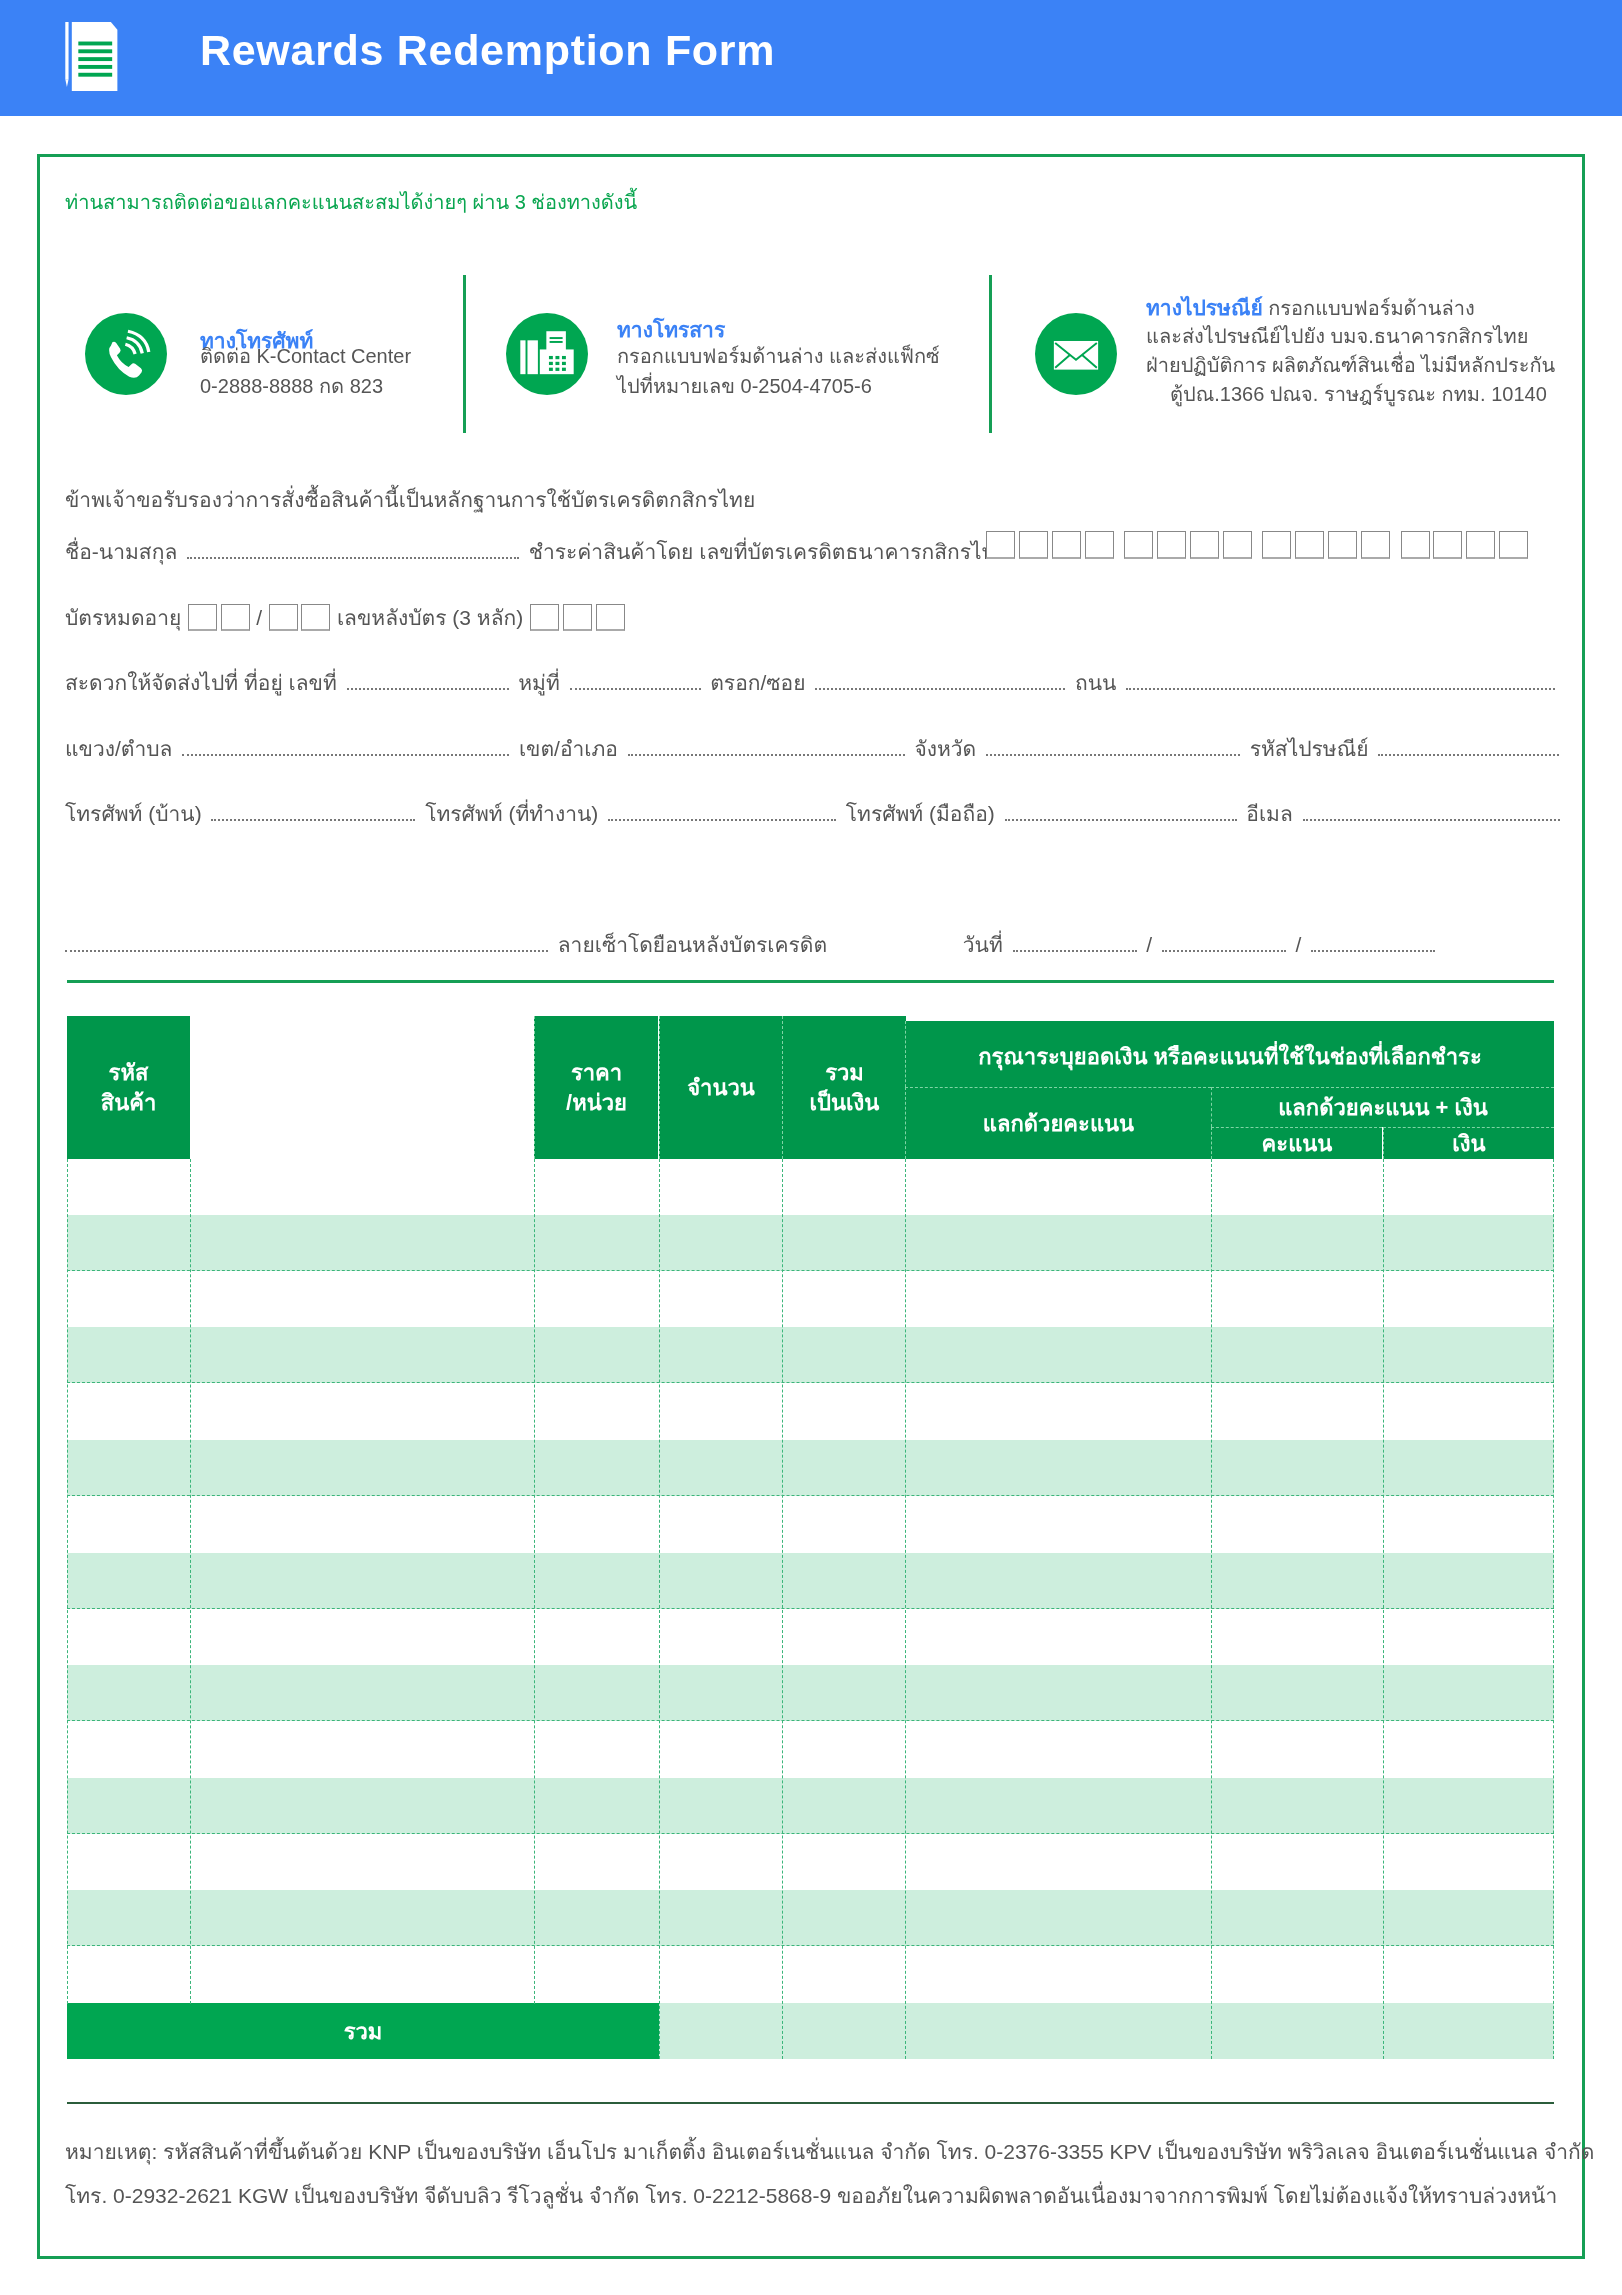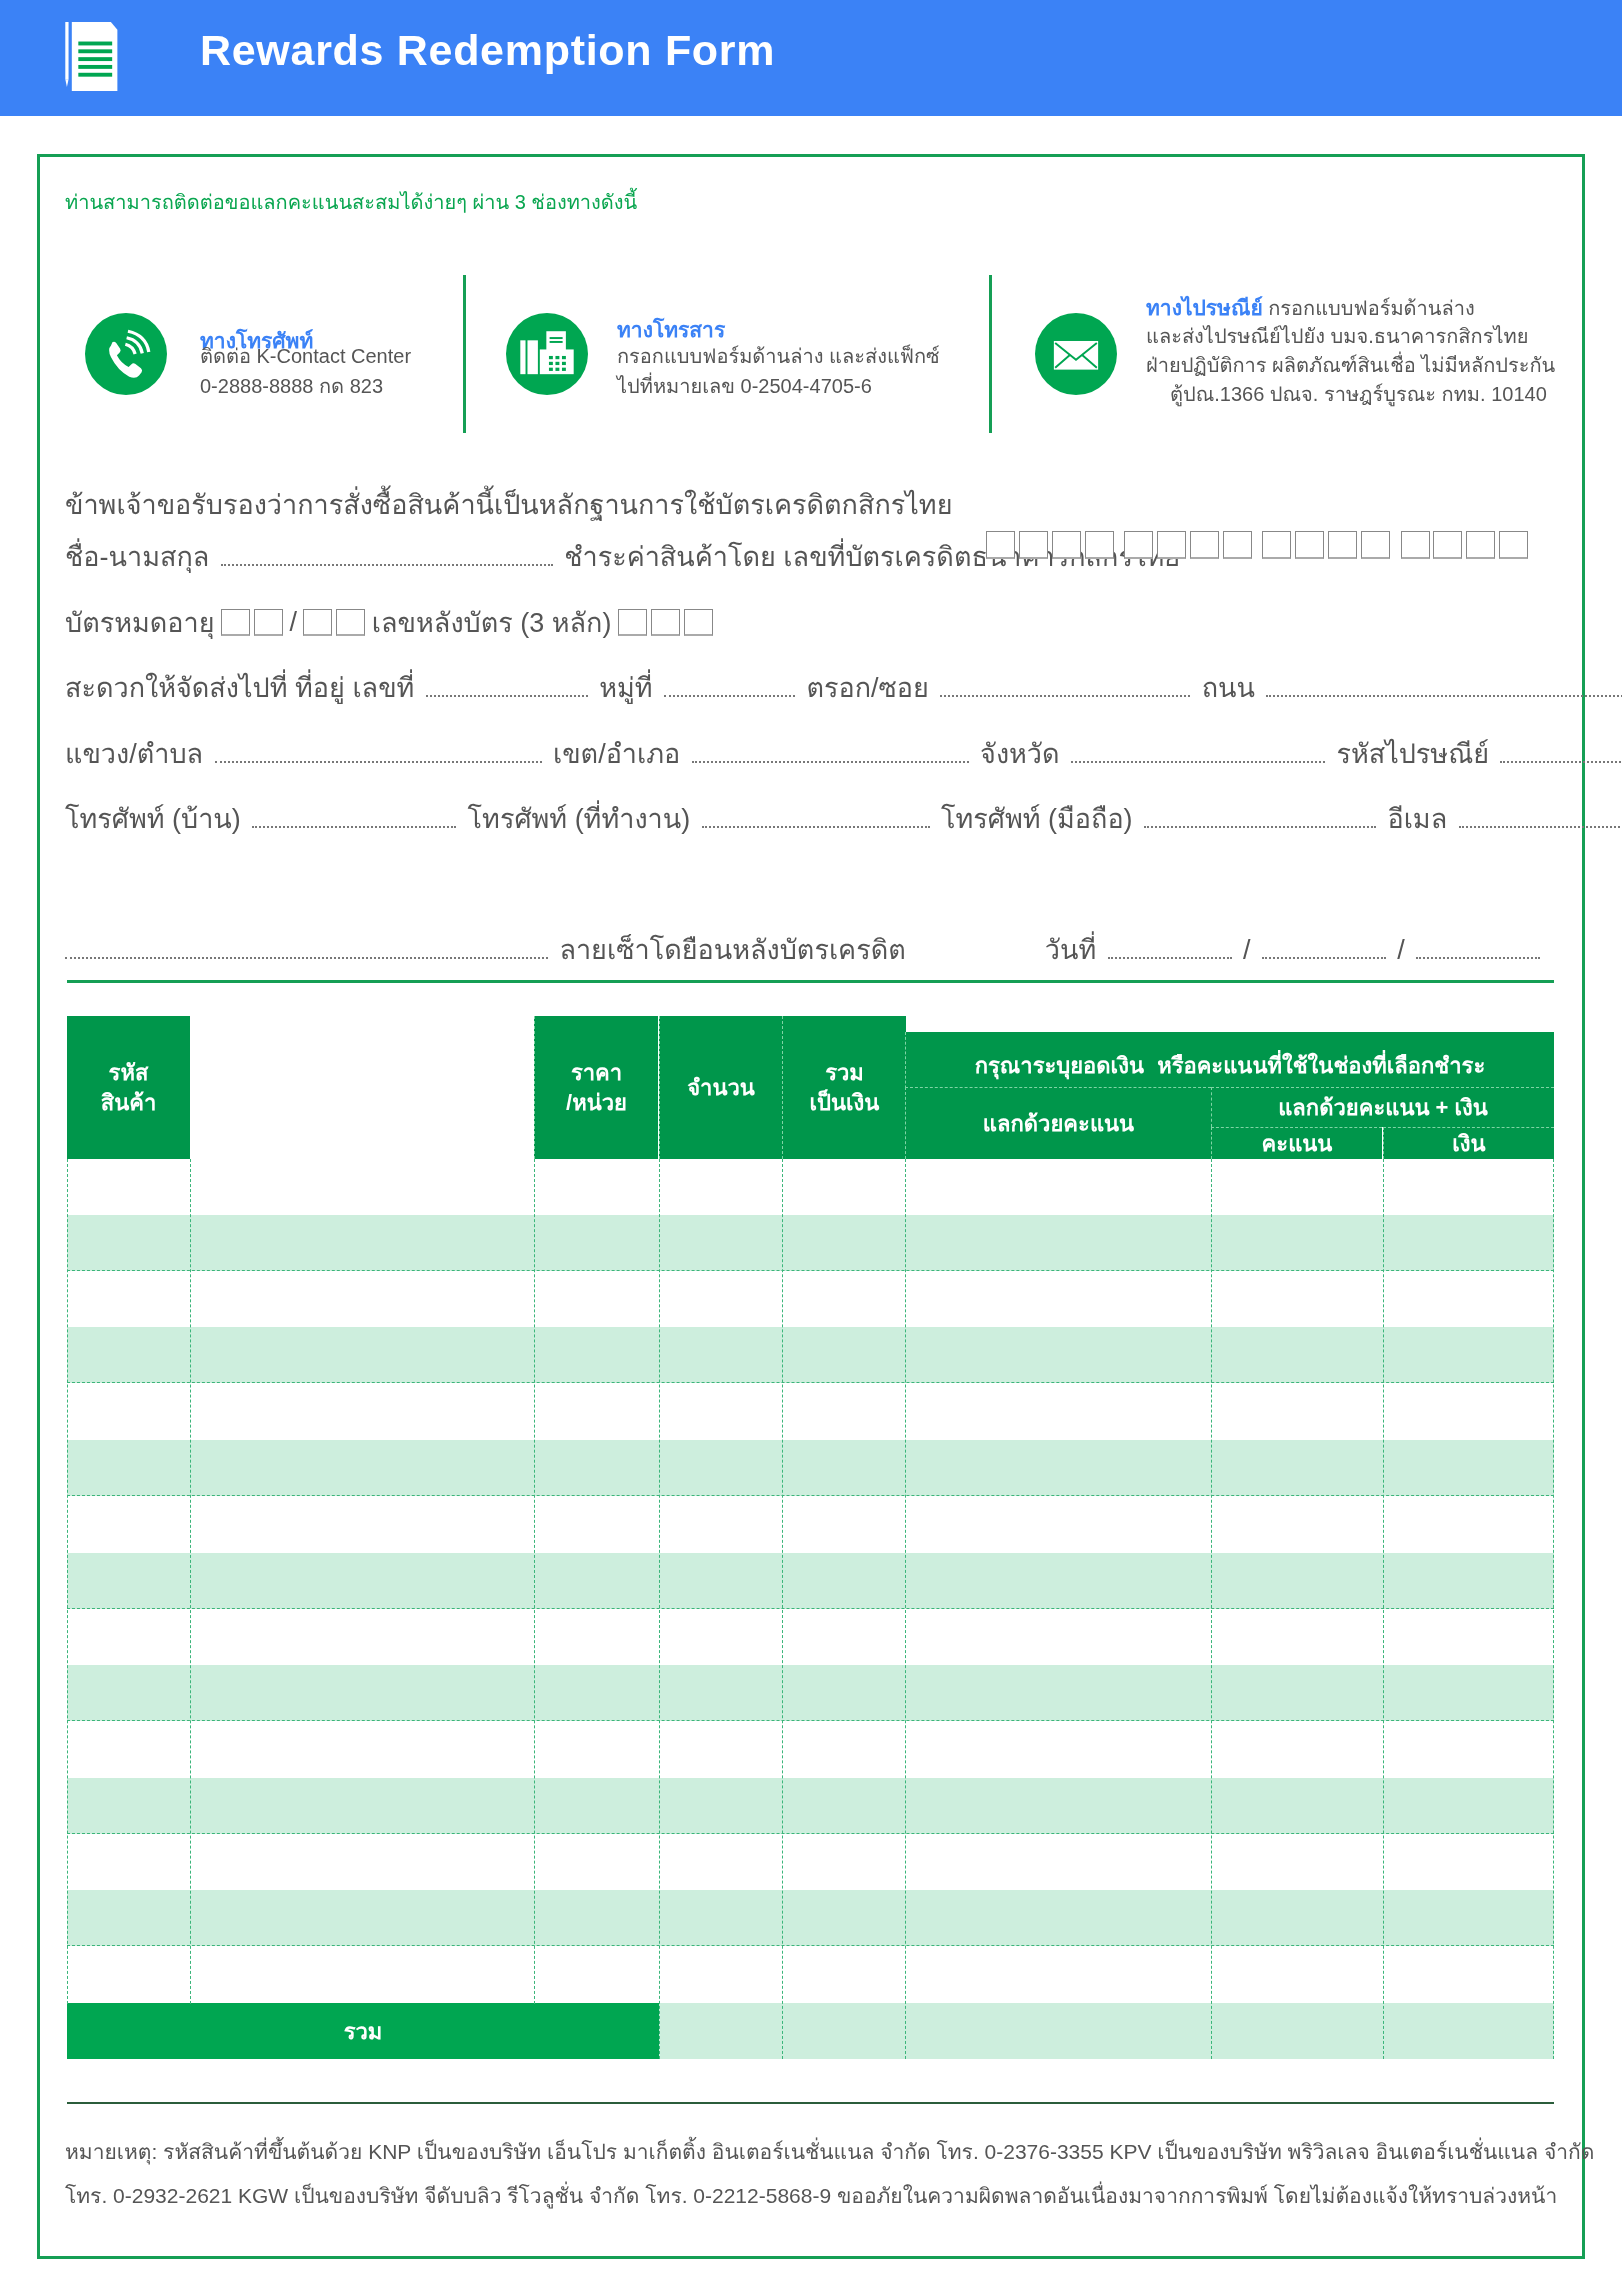--- a/index.html
+++ b/index.html
@@ -17,21 +17,21 @@
 
   .headline { left:65px; top:186px; font-size:20px; color:#0aa650; }
 
   .contact-icon { width:82px; height:82px; border-radius:50%; background:#00a651; }
   .contact-icon svg { width:82px; height:82px; display:block; }
   .vdiv { width:2.6px; background:#159f55; }
 
   .c-title { font-weight:bold; color:#3b82f6; font-size:21px; }
   .c-text { font-size:20px; color:#555; line-height:29px; }
 
-  .line-text { font-size:27px; color:#555; white-space:nowrap; }
+  .line-text { font-size:21px; color:#555; white-space:nowrap; }
   .dots { display:inline-block; border-bottom:2px dotted #777; height:17px; vertical-align:baseline; margin:0 3.9px; }
   .boxes { display:inline-flex; gap:3.9px; vertical-align:middle; }
   .box { width:29px; height:27.5px; border:1.3px solid #888; border-bottom:2px solid #aaa; box-sizing:border-box; background:#fff; }
   .box-group { display:inline-flex; gap:3.9px; margin-right:10.5px; }
 
   .green-rule { height:3.3px; background:#159f55; }
 
   
   .tbl { left:67px; top:1016px; width:1487px; }
   .th { position:absolute; background:#00964b; color:#fff; font-weight:bold; font-size:22px;
@@ -227,21 +227,21 @@
 
 <div class="abs tbl" style="height:1043px;">
 
   <div class="th" style="left:0; top:0; width:123px; height:143px; white-space:pre-line;">รหัส
 สินค้า</div>
   <div class="th th-bl" style="left:467px; top:0; width:124px; height:143px; white-space:pre-line;">ราคา
 /หน่วย</div>
   <div class="th th-bl" style="left:592px; top:0; width:123px; height:143px;">จำนวน</div>
   <div class="th th-bl" style="left:715px; top:0; width:124px; height:143px; white-space:pre-line;">รวม
 เป็นเงิน</div>
-  <div class="th th-bl" style="left:838px; top:16px; width:649px; height:71px;font-family:Liberation Mono, monospace;">กรุณาระบุยอดเงิน หรือคะแนนที่ใช้ในช่องที่เลือกชำระ</div>
+  <div class="th th-bl" style="left:838px; top:5px; width:649px; height:71px;">กรุณาระบุยอดเงิน หรือคะแนนที่ใช้ในช่องที่เลือกชำระ</div>
   <div class="th th-bl th-bt" style="left:838px; top:71px; width:306px; height:72px;">แลกด้วยคะแนน</div>
   <div class="th th-bl th-bt" style="left:1144px; top:71px; width:343px; height:40px;">แลกด้วยคะแนน + เงิน</div>
   <div class="th th-bl th-bt" style="left:1144px; top:111px; width:171px; height:32px;">คะแนน</div>
   <div class="th th-bl th-bt" style="left:1316px; top:111px; width:171px; height:32px;">เงิน</div>
 
   <div id="rows">
       <div class="row white" style="top: 143px;"></div>
       <div class="row alt divider" style="top: 199px;"></div>
       <div class="row white" style="top: 255px;"></div>
       <div class="row alt divider" style="top: 311px;"></div>

